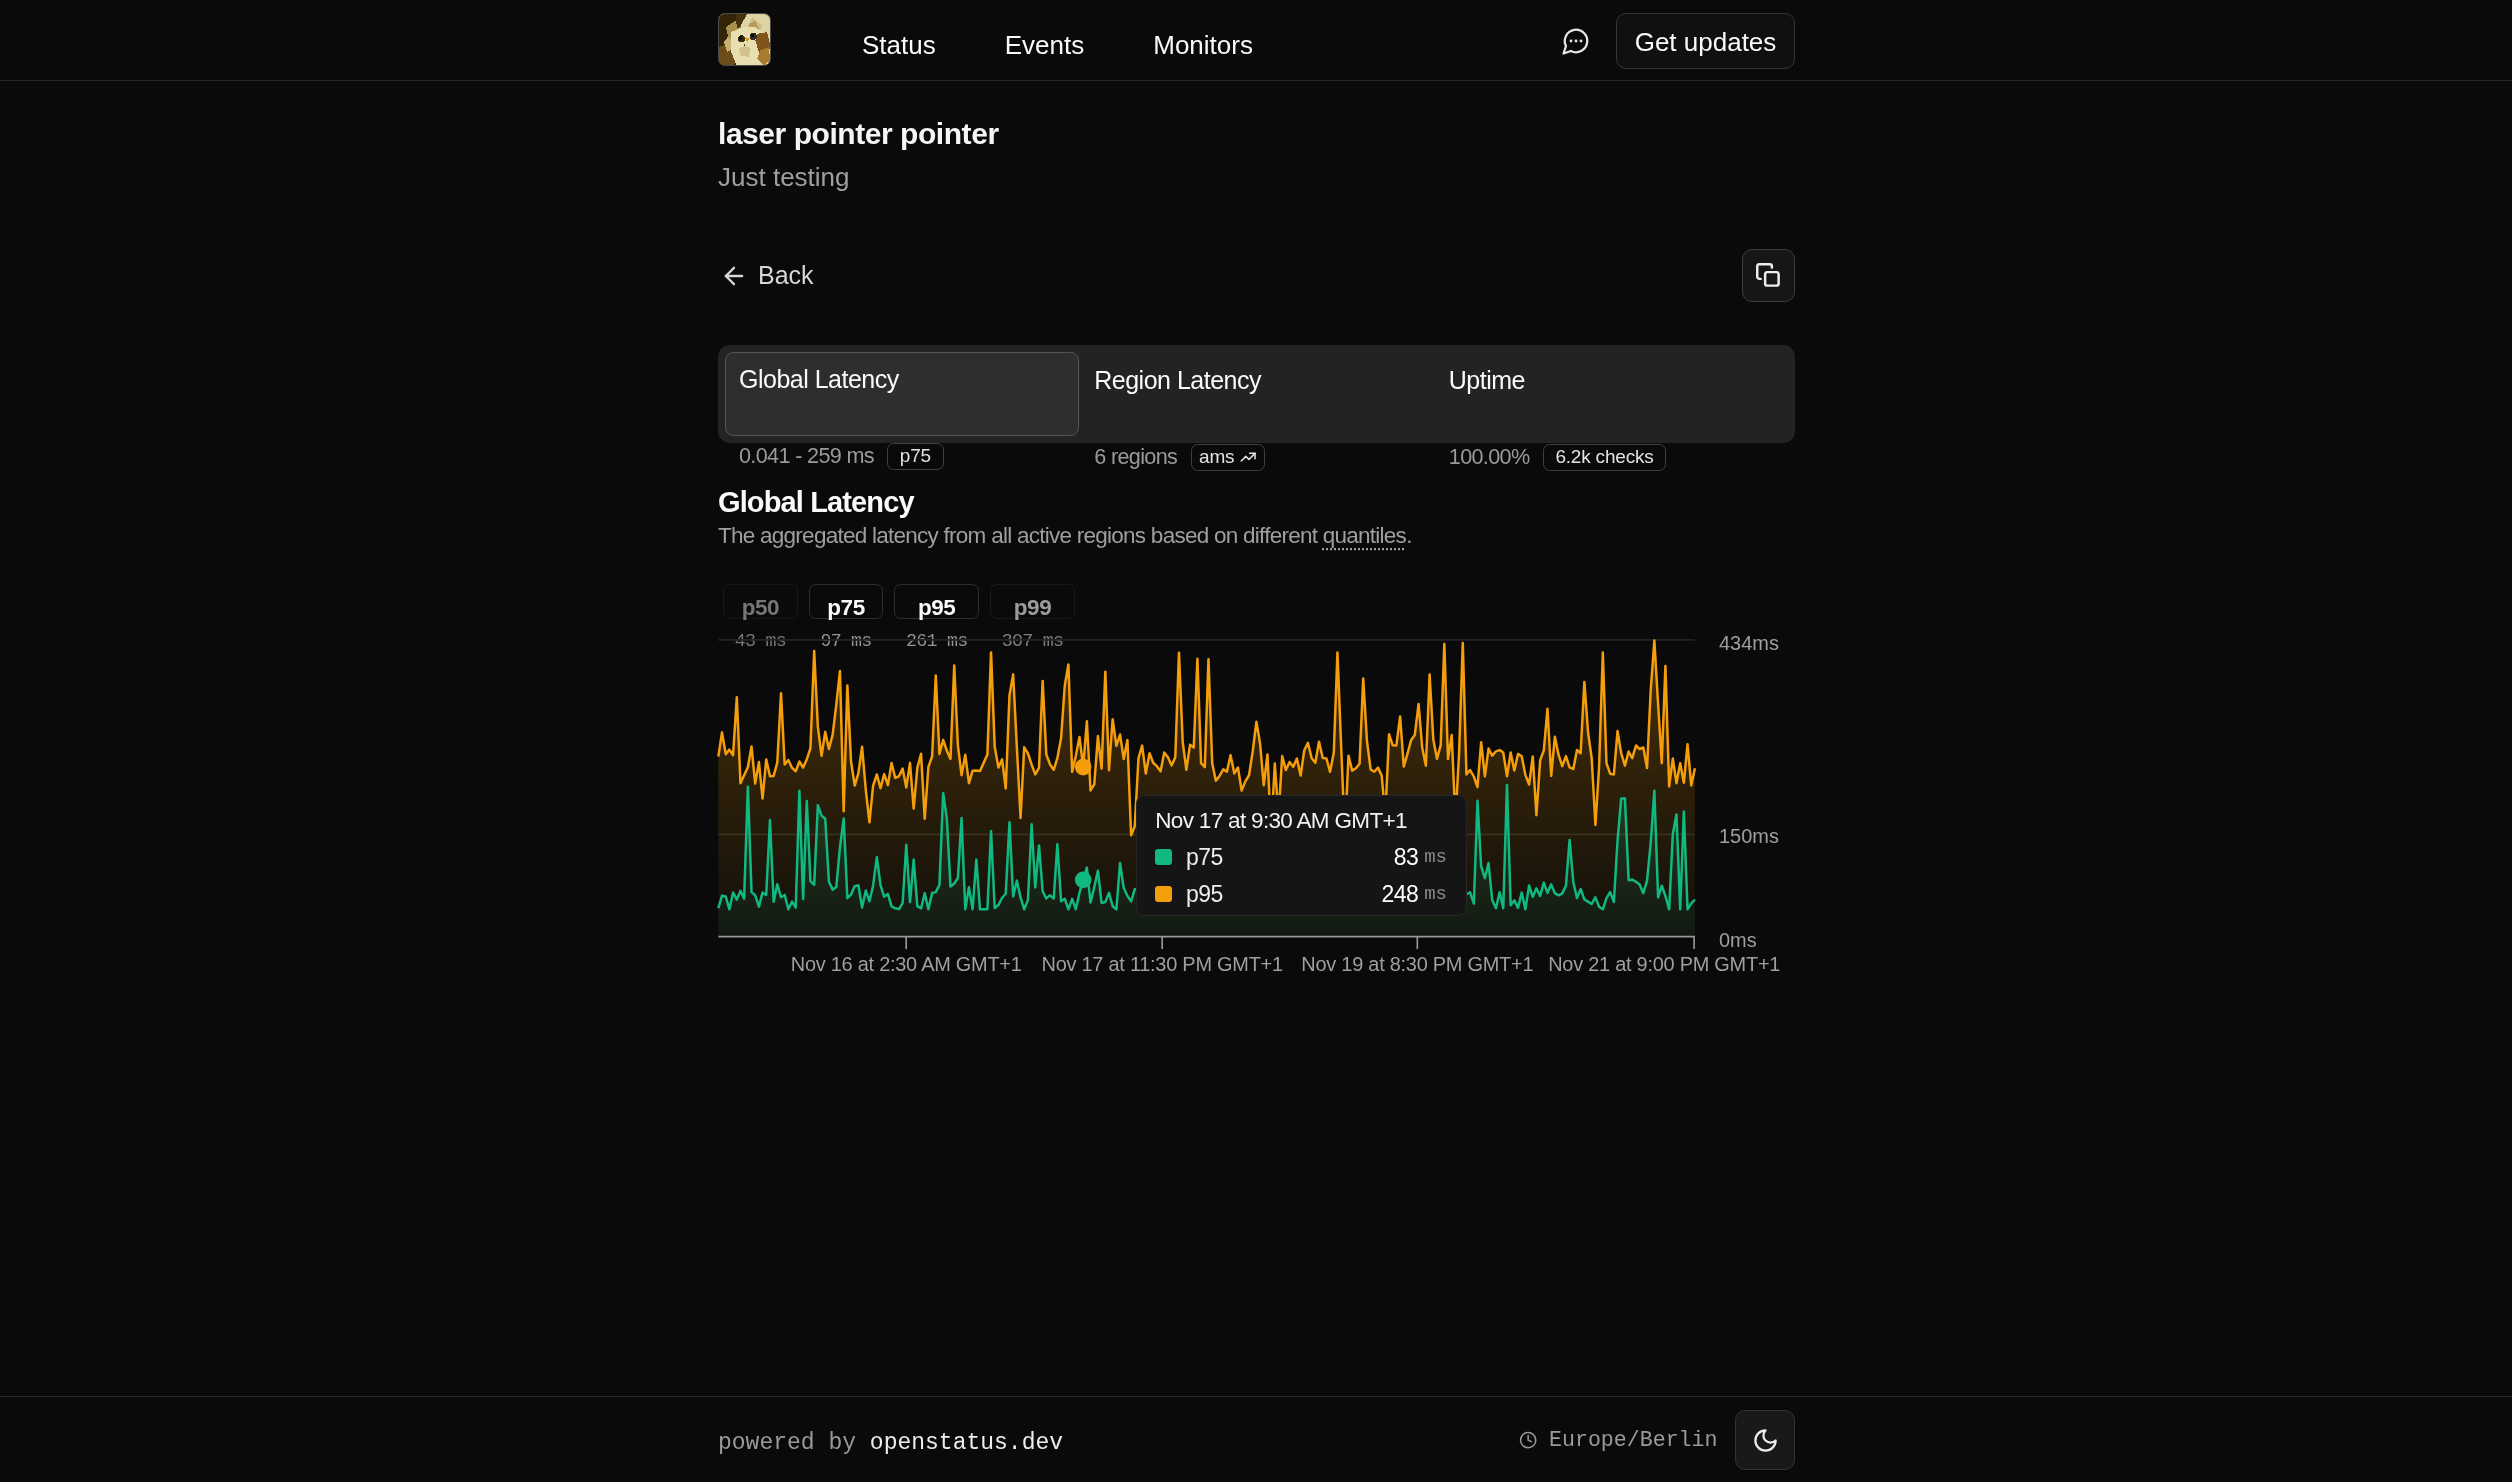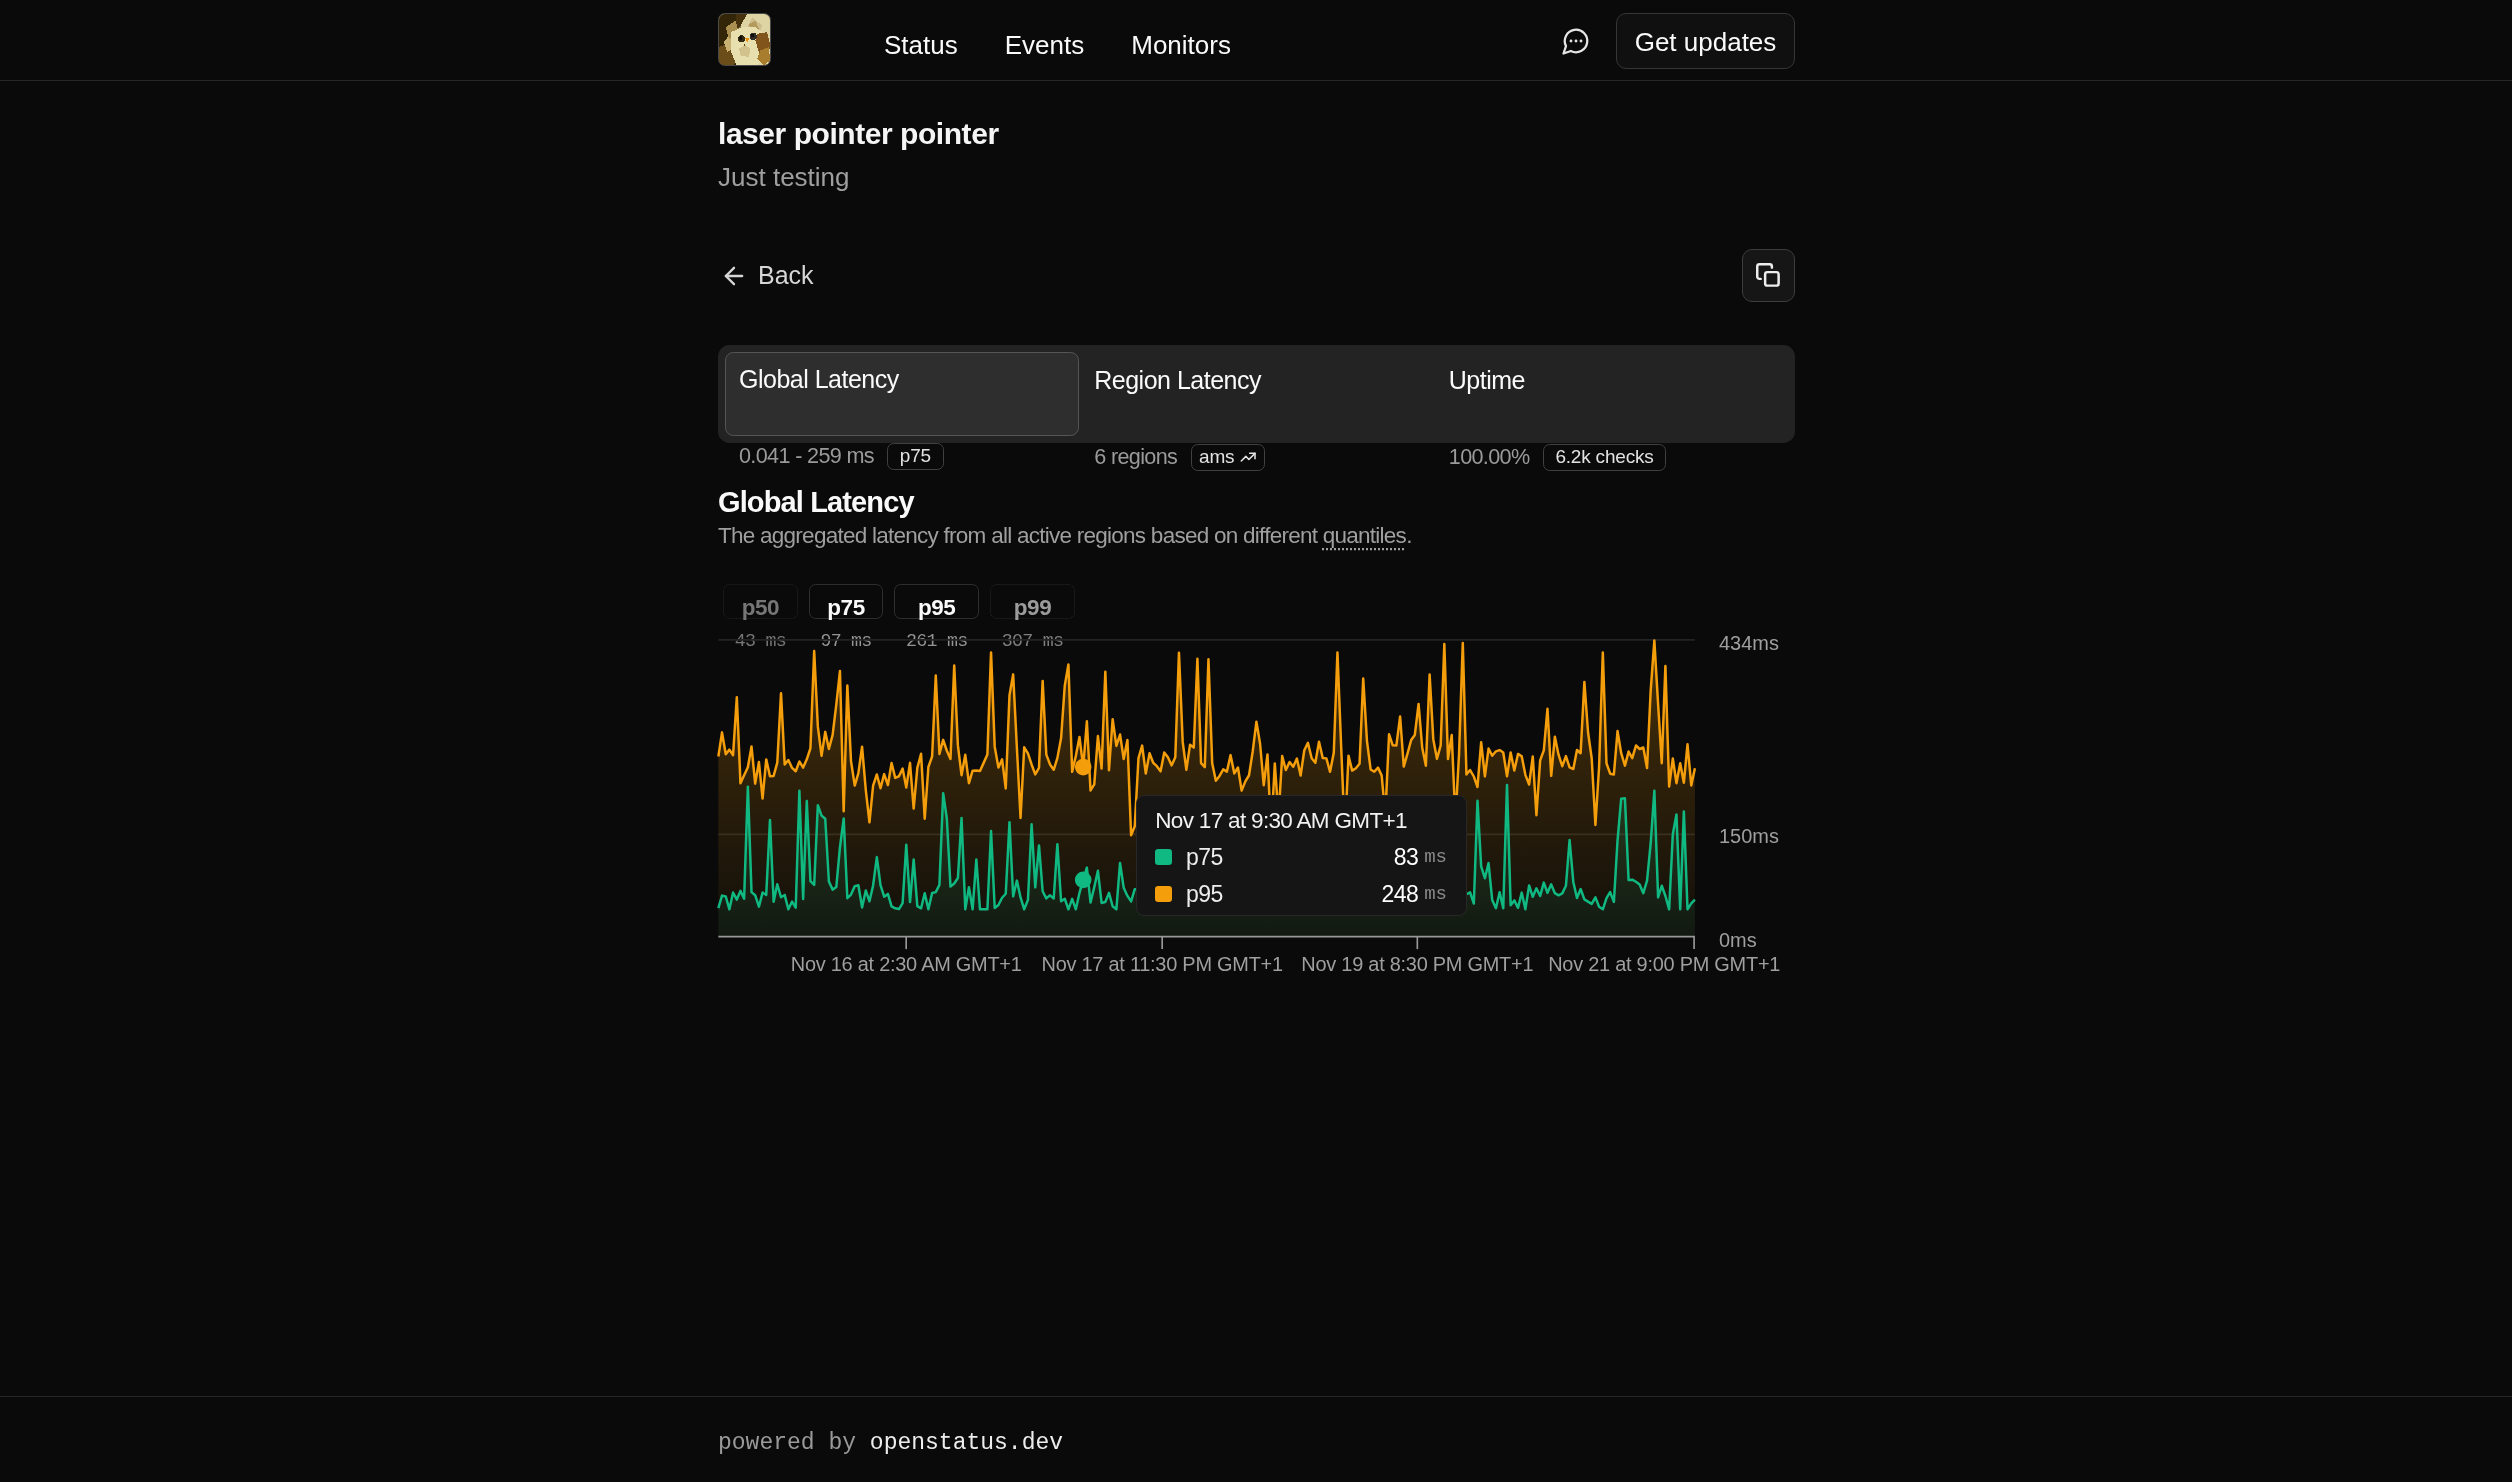--- a/index.html
+++ b/index.html
@@ -1,21 +1,21 @@
 <!DOCTYPE html>
 <html style="font-size:13.3px"><head>
 <meta charset="utf-8">
 <style>
 * { margin:0; padding:0; box-sizing:border-box; }
 html,body { width:2512px; height:1483px; background:#0a0a0a; font-family:"Liberation Sans",sans-serif; overflow:hidden; }
 #page { position:relative; width:2512px; height:1483px; }
 
 #header { position:absolute; left:0; top:0; width:2512px; height:81px; border-bottom:1.7px solid #262626; }
 #avatar { position:absolute; left:718px; top:13.3px; width:53px; height:53px; border-radius:6.7px; border:1.7px solid #4a4a4a; overflow:hidden; }
-#nav { position:absolute; left:0; top:5px; width:2115px; height:81px; display:flex; justify-content:center; align-items:center; gap:47px; color:#fafafa; font-size:26px; }
+#nav { position:absolute; left:0; top:5px; width:2115px; height:81px; display:flex; justify-content:center; align-items:center; gap:69px; color:#fafafa; font-size:26px; }
 #hdr-right { position:absolute; right:717px; top:0; height:81px; display:flex; align-items:center; gap:25px; }
 #chaticon { width:30px; height:30px; }
 #getupd { width:179px; height:56px; display:flex; align-items:center; justify-content:center; padding-top:3.3px; background:#101010; border:1.7px solid #363636; border-radius:10px; color:#fafafa; font-size:26px; }
 
 #h1 { position:absolute; left:718px; top:117px; font-size:30px; letter-spacing:-0.015em; font-weight:700; color:#f5f5f5; }
 #subtitle { position:absolute; left:718px; top:162px; font-size:26px; color:#9f9f9f; }
 
 #back { position:absolute; left:720px; top:249px; height:53px; display:flex; align-items:center; gap:10px; color:#d6d6d6; font-size:25px; }
 #copybtn { position:absolute; left:1742px; top:249px; width:53px; height:53px; border:1.7px solid #3d3d3d; border-radius:10px; background:#161616; display:flex; align-items:center; justify-content:center; }
 
@@ -199,15 +199,26 @@
       </div>
     <div class="row">
         <span class="sq" style="background:#f59e0b"></span>
         <span class="nm">p95</span>
         <span class="val">248</span>
         <span class="ms">ms</span>
       </div>
   </div>
   <div id="footer">
     <div id="fleft">powered by&nbsp;<b>openstatus.dev</b></div>
+    <div id="fright">
+      <div id="tz"><svg width="18.3" height="18.3" viewBox="0 0 24 24" fill="none" stroke="#9a9a9a" stroke-width="2" stroke-linecap="round" stroke-linejoin="round">
+            <circle cx="12" cy="12" r="10"></circle>
+            <path d="M12 6v6l4 2"></path>
+          </svg>Europe/Berlin</div>
+      <div id="moonbtn">
+          <svg width="27" height="27" viewBox="0 0 24 24" fill="none" stroke="#ececec" stroke-width="2" stroke-linecap="round" stroke-linejoin="round">
+            <path d="M12 3a6 6 0 0 0 9 9 9 9 0 1 1-9-9z"></path>
+          </svg>
+        </div>
+    </div>
   </div>
 </div>
 
 
 </body></html>

